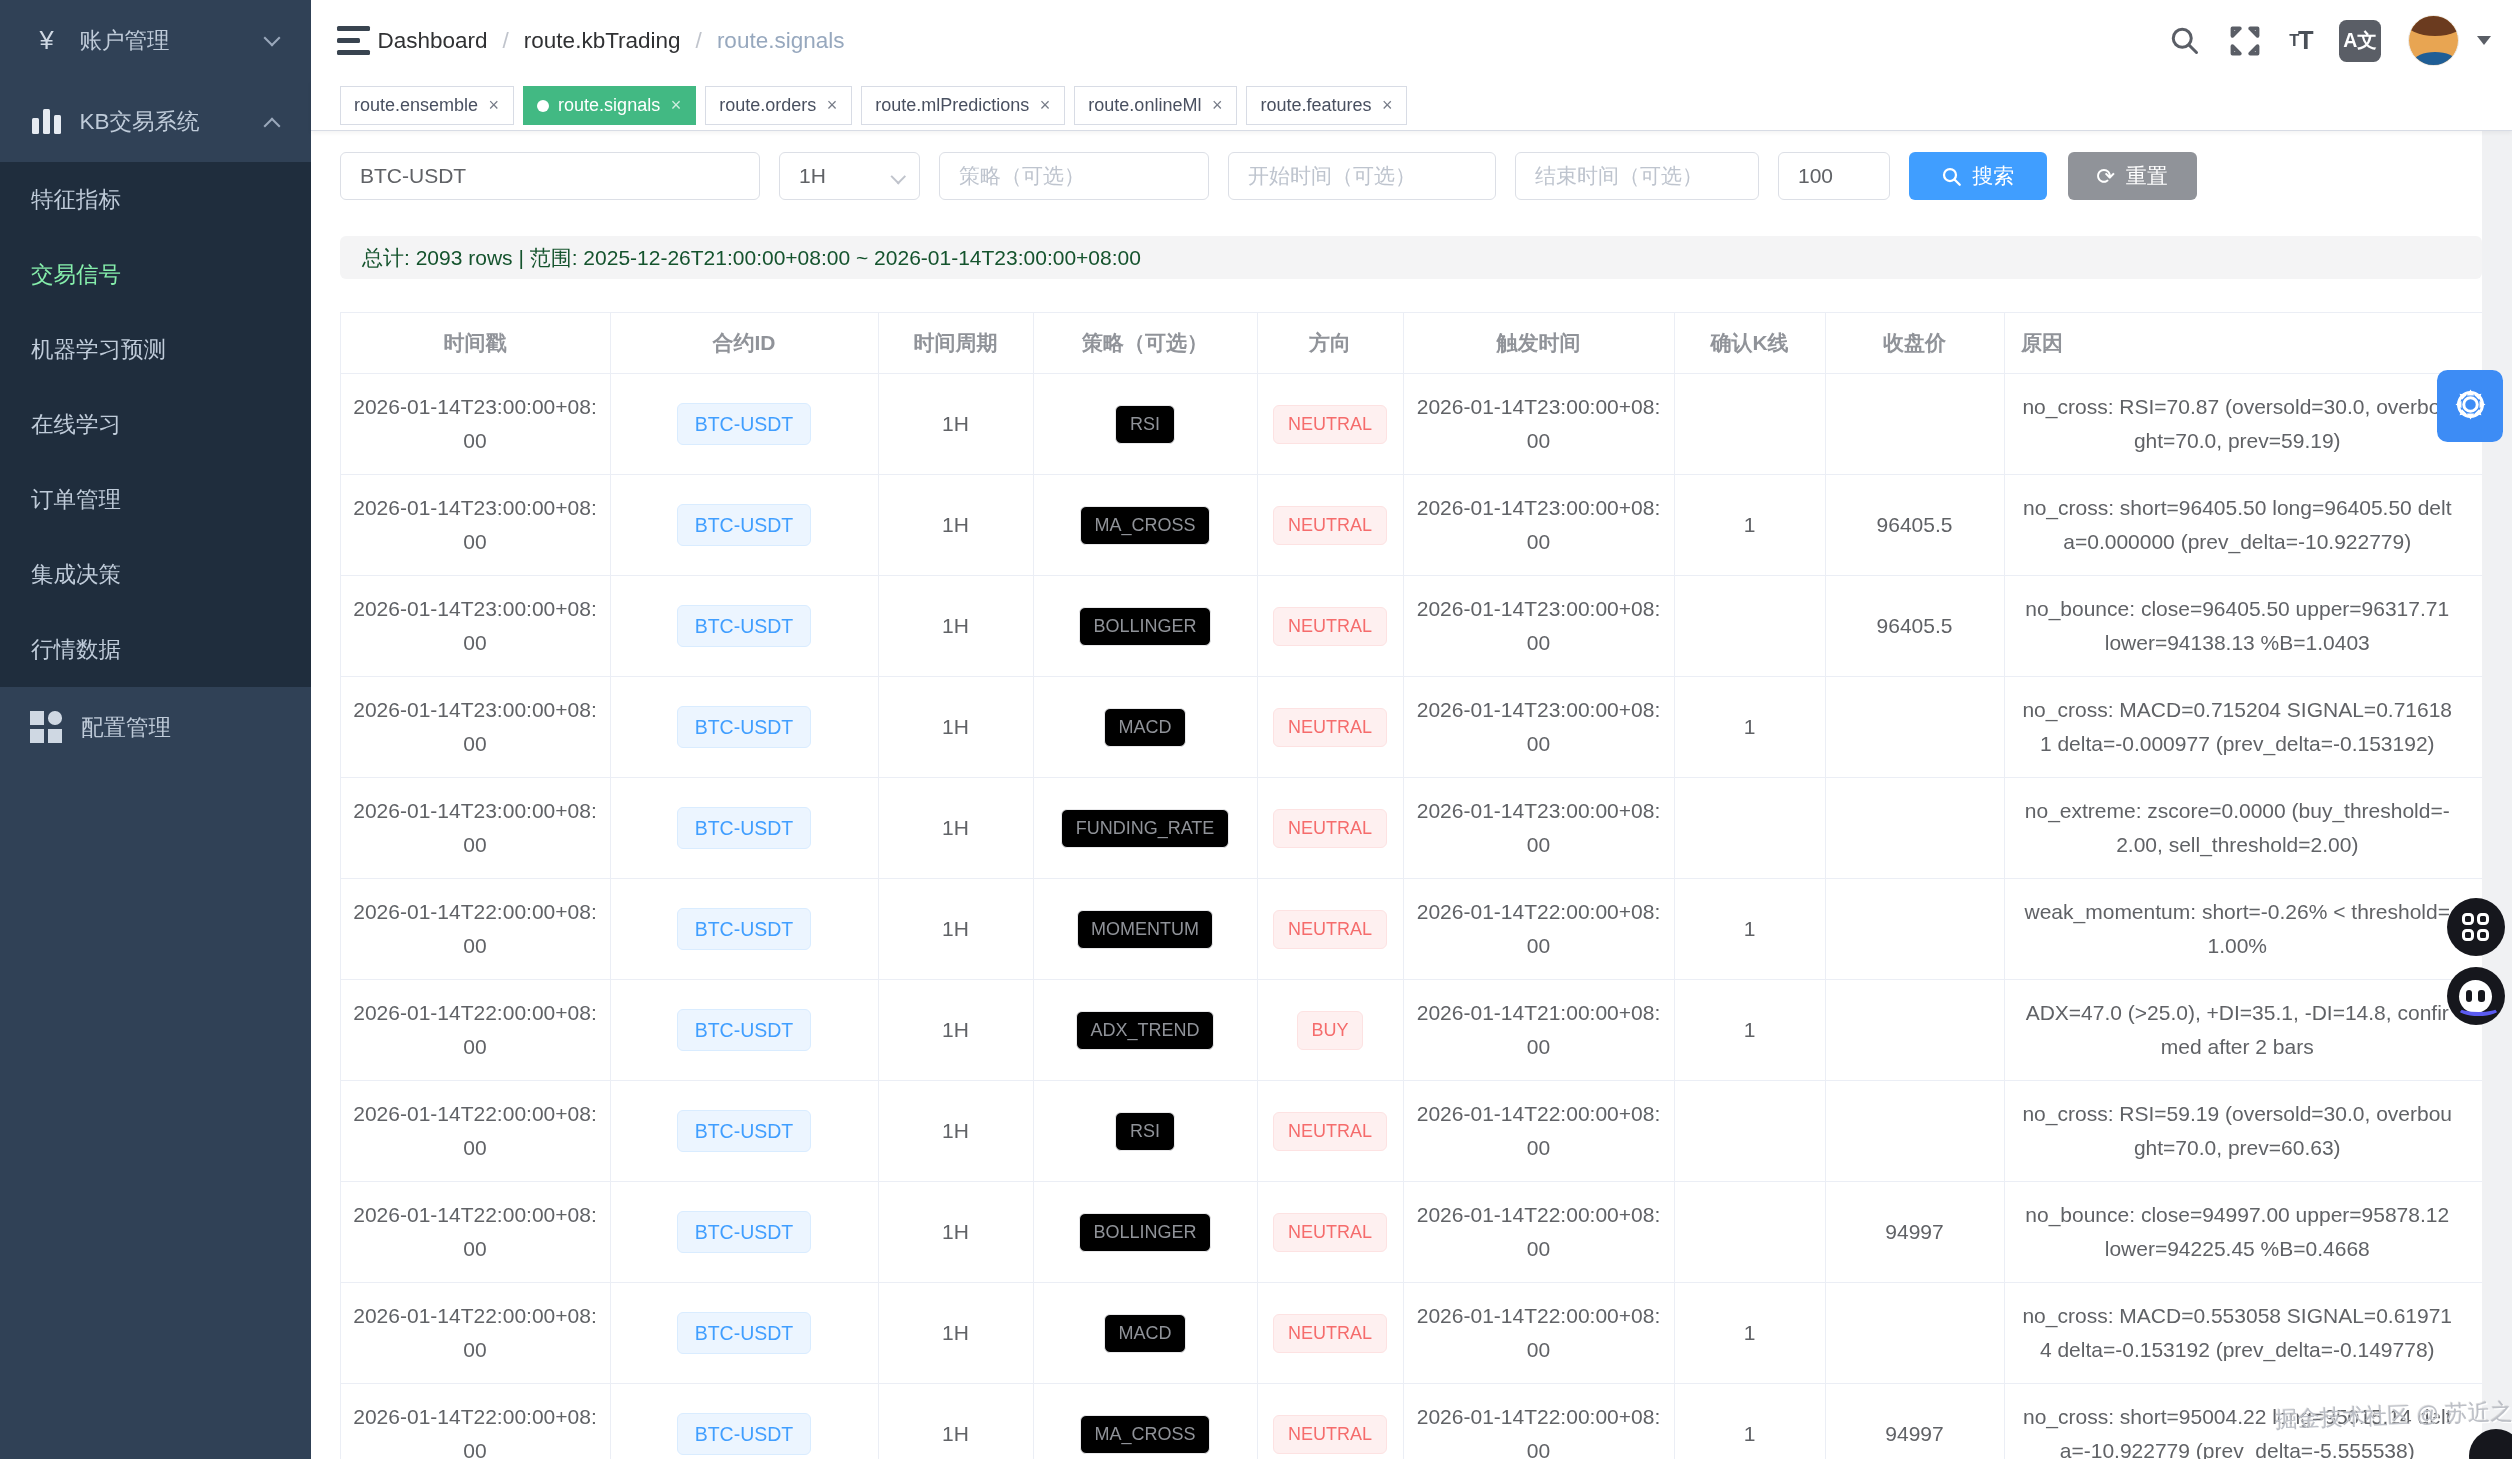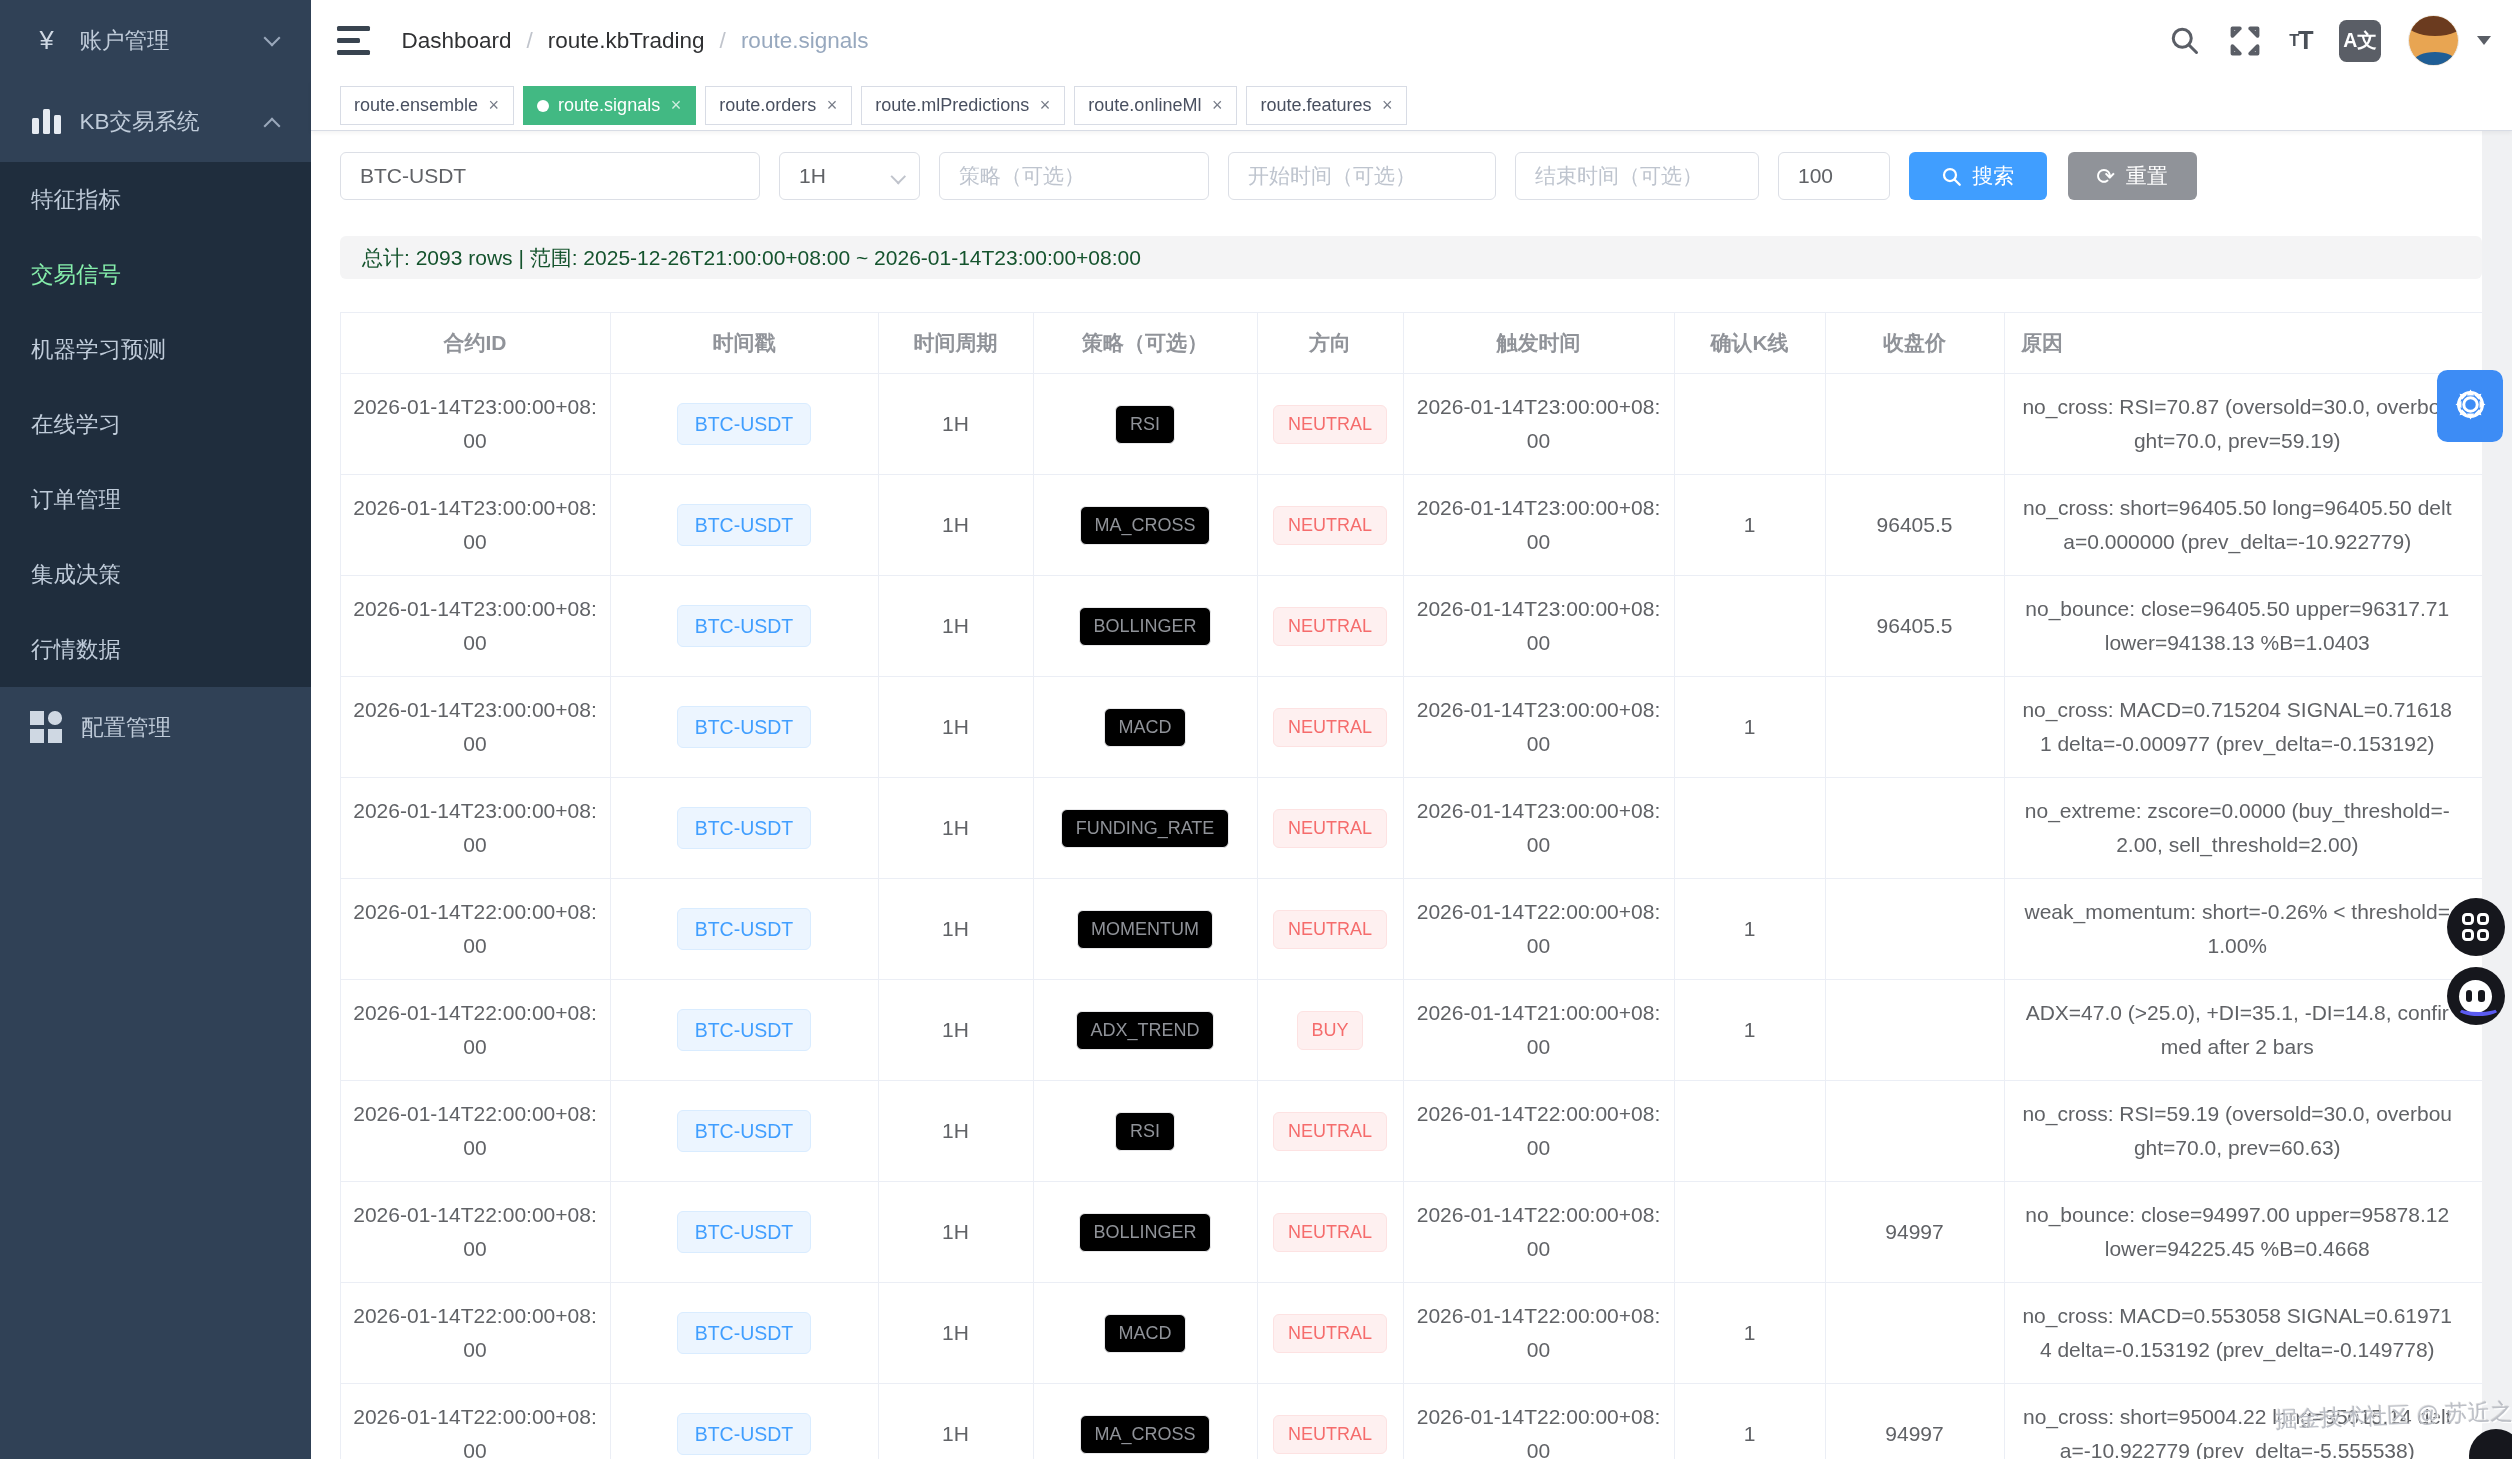--- a/index.html
+++ b/index.html
@@ -25,21 +25,21 @@
   .grid-icon i:nth-child(2){ left:0; top:18px; }
   .grid-icon i:nth-child(3){ left:18px; top:18px; }
   .grid-icon i:nth-child(4){ left:18px; top:0; border-radius:50%; }
 
   
   .main { flex:1; display:flex; flex-direction:column; min-width:0; }
   .navbar { height:81px; background:#fff; display:flex; align-items:center; position:relative; z-index:3; }
   .hamburger { margin-left:25.5px; width:33px; height:28.5px; display:flex; flex-direction:column; justify-content:space-between; cursor:pointer; }
   .hamburger i { height:4.5px; background:#394450; border-radius:1.5px; }
   .hamburger i:nth-child(2){ width:70%; }
-  .breadcrumb { margin-left:32px; font-size:22.5px; display:flex; align-items:flex-start; }
+  .breadcrumb { margin-left:8px; font-size:22.5px; display:flex; align-items:flex-start; }
   .crumb { color:#303133; }
   .crumb.muted { color:#97a8be; }
   .crumb-sep { color:#c0c4cc; margin:0 15px; }
   .nav-right { margin-left:auto; display:flex; align-items:center; margin-right:21px; }
   .nav-ic { margin-left:27px; display:flex; align-items:center; justify-content:center; cursor:pointer; }
   .lang-box { width:42px; height:42px; background:#5a5e66; color:#fff; border-radius:7.5px; font-size:19.5px; display:flex; align-items:center; justify-content:center; font-weight:bold; }
   .tt { font-size:25.5px; color:#4a5058; font-weight:bold; letter-spacing:-1.5px; }
   .tt small { font-size:16.5px; }
   .avatar { width:51px; height:51px; border-radius:50%; background:#e8a552; position:relative; overflow:hidden; border:1.5px solid #eee; }
   .avatar .hair { position:absolute; top:-9px; left:-4.5px; width:60px; height:28.5px; background:#6b3b1f; border-radius:50%; }
@@ -238,22 +238,22 @@
             <span>重置</span>
         </button>
       </div>
 
       <div class="summary">
           <span>总计: 2093 rows | 范围: 2025-12-26T21:00:00+08:00 ~ 2026-01-14T23:00:00+08:00</span>
         </div>
 
       <div class="table" id="signalTable">
           <div class="trow thead">
+            <div class="tcell">时间戳</div>
             <div class="tcell">合约ID</div>
-            <div class="tcell">时间戳</div>
             <div class="tcell">时间周期</div>
             <div class="tcell">策略（可选）</div>
             <div class="tcell">方向</div>
             <div class="tcell">触发时间</div>
             <div class="tcell">确认K线</div>
             <div class="tcell">收盘价</div>
             <div class="tcell">原因</div>
           </div>
           <div class="trow">
             <div class="tcell">2026-01-14T23:00:00+08:00</div>

